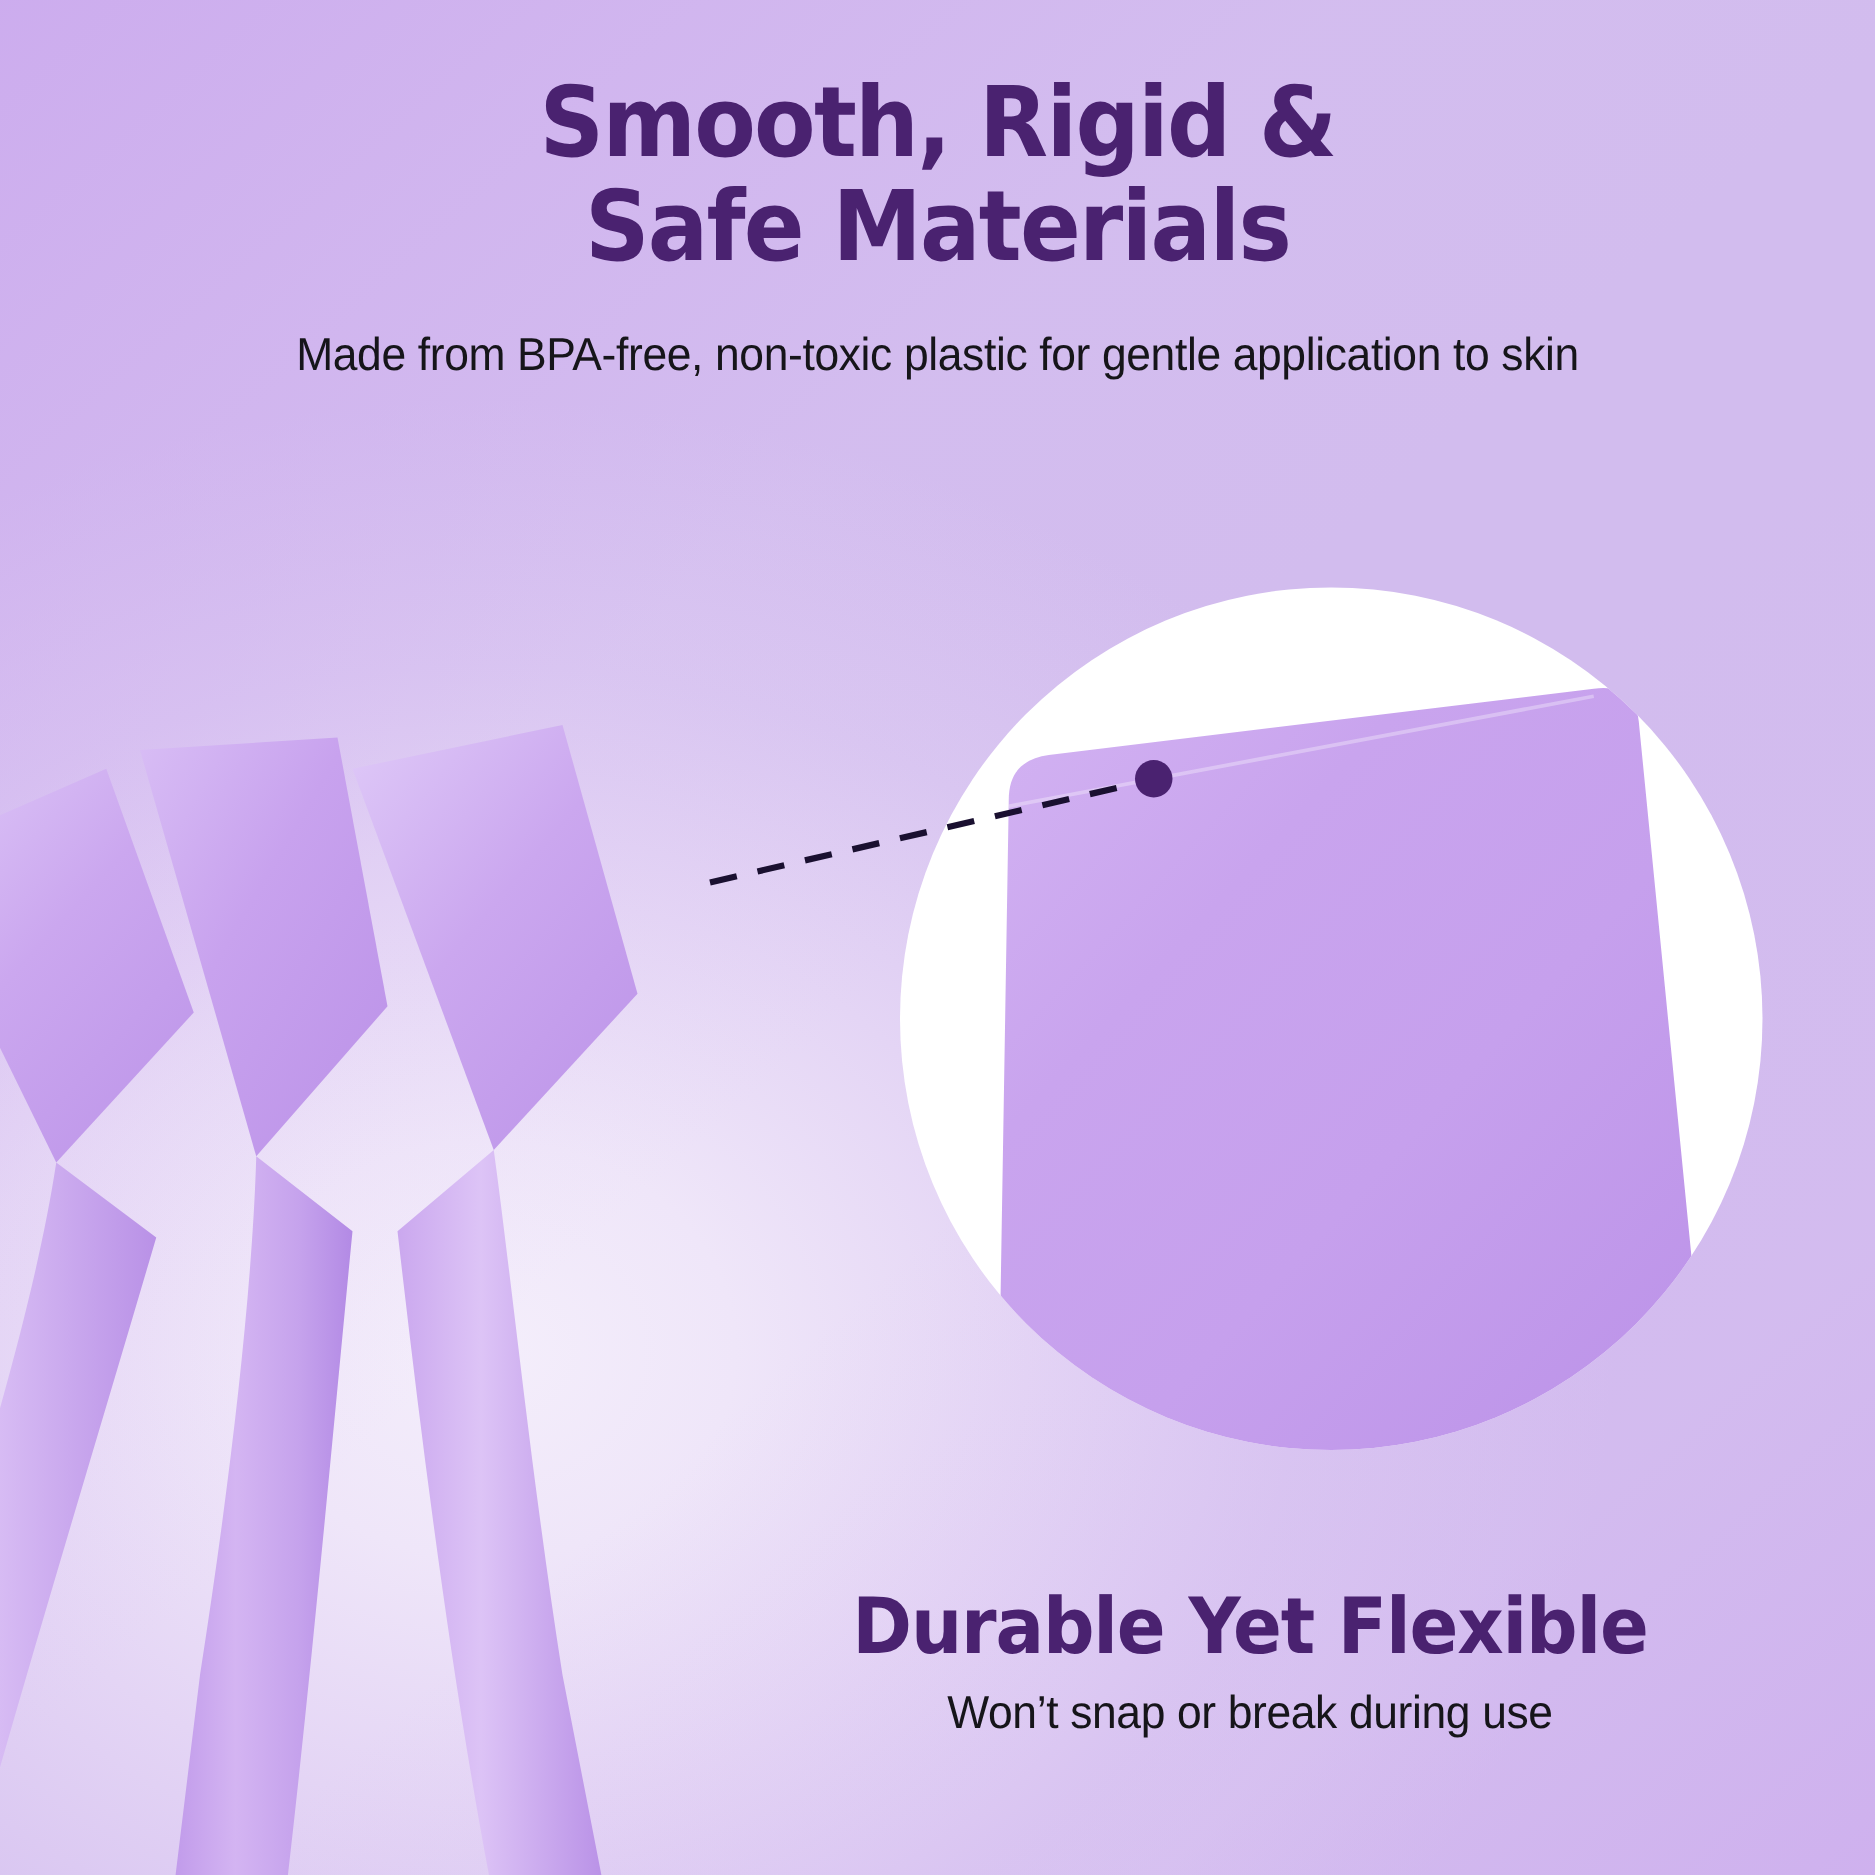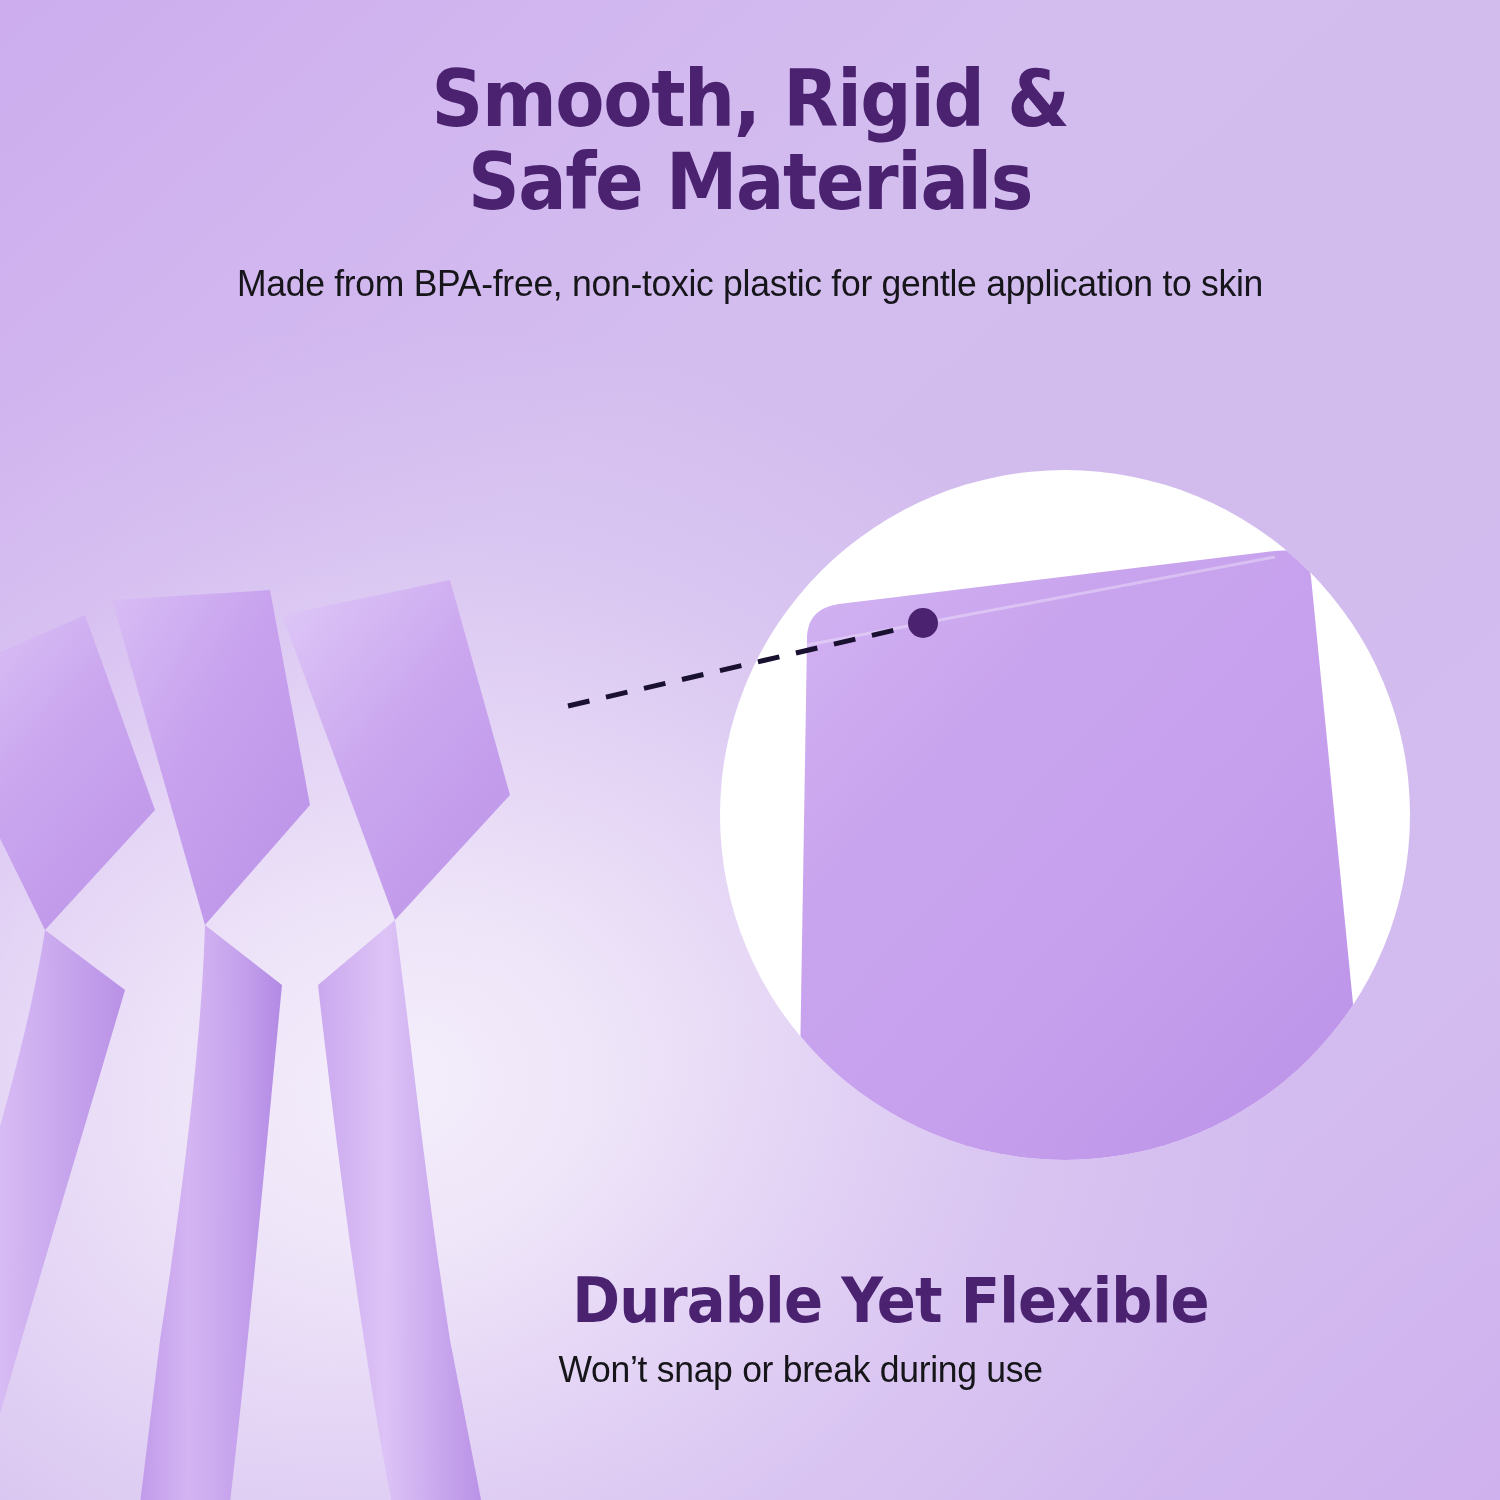--- a/index.html
+++ b/index.html
@@ -105,20 +105,21 @@
     letter-spacing: -0.3px;
     transform: scaleX(0.96);
     transform-origin: left center;
   }
 
   .feat-bottom {
     position: absolute;
     left: 540px;
     top: 1268px;
     width: 920px;
+    text-align: center;
   }
   .feat-bottom .title {
     color: #4a2270;
     font-family: "DejaVu Sans", sans-serif;
     font-weight: bold;
     font-size: 62px;
     line-height: 1.05;
     letter-spacing: -1px;
     transform: scaleX(0.93);
   }

